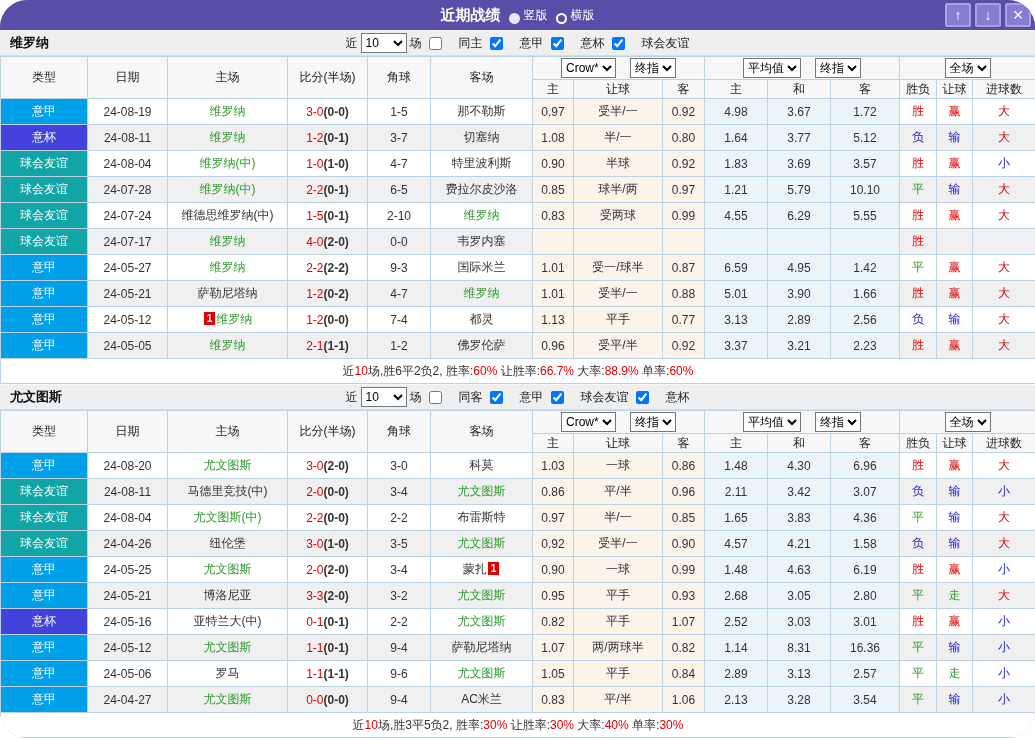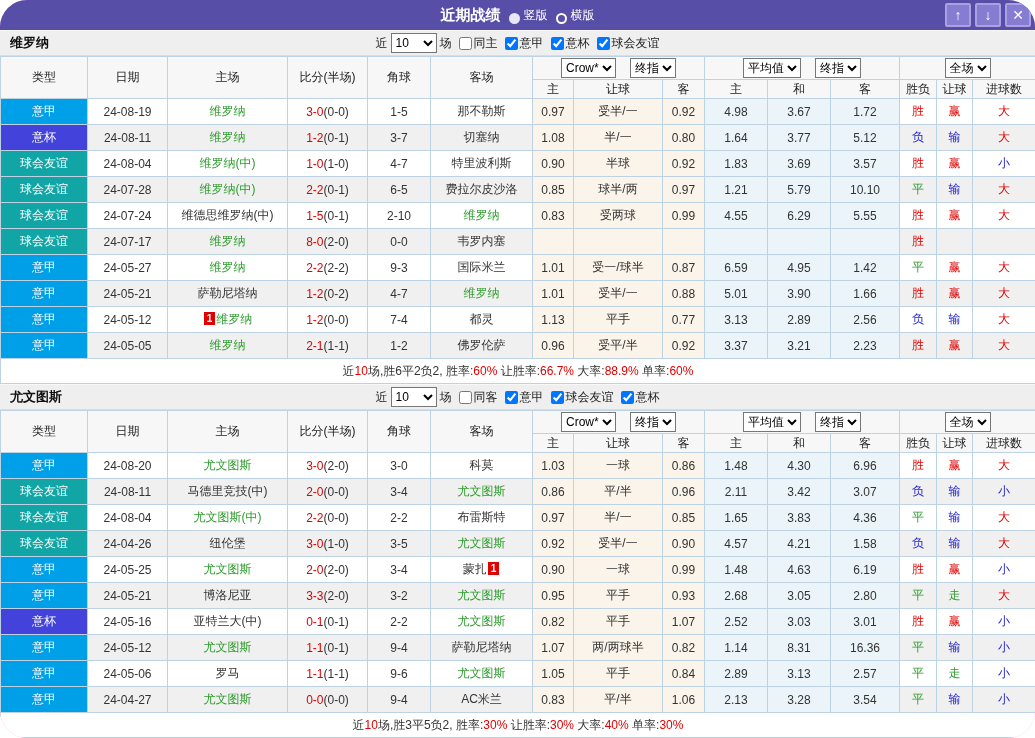--- a/index.html
+++ b/index.html
@@ -19,21 +19,21 @@
   .win-btn { width:26px; height:24px; background:#867CD1; border:2px solid #A9A1E0;
     color:#fff; font-size:14px; font-weight:bold; display:flex; align-items:center;
     justify-content:center; cursor:pointer; border-radius:2px; line-height:1; }
 
   
   .section-bar { height:26px; background:#EFEFEF; position:relative; display:flex;
     align-items:center; justify-content:center; font-size:12px; color:#222;
     border-top:1px solid #f8f8f8; border-bottom:1px solid #ddd; }
   .team-name { position:absolute; left:10px; font-weight:bold; font-size:13px; color:#111; }
   .controls { display:flex; align-items:center; gap:3px; }
-  .controls label { display:inline-flex; align-items:center; gap:1px; cursor:pointer; }
+  .controls label { display:inline-flex; align-items:center; gap:16px; cursor:pointer; }
   .controls input[type=checkbox] { margin:0 1px 0 4px; width:13px; height:13px; }
   select { font-size:12px; height:20px; background:#fff; border:1px solid #767676; }
   .count-select { width:46px; }
 
   
   table.results-table { border-collapse:collapse; table-layout:fixed; width:1035px;
     font-size:12px; color:#333; }
   .results-table th, .results-table td { border:1px solid var(--c-grid,#BDD3E4);
     text-align:center; padding:0 1px; overflow:hidden; white-space:nowrap; }
   thead th { background:#F7F7F7; font-weight:normal; color:#222; }
@@ -43,21 +43,21 @@
   tbody td { height:26px; background:#fff; }
   tbody tr.even td { background:#F0F0F0; }
   td.cream, tr.even td.cream { background:var(--c-handicap-bg,#FAF4EA); }
   td.lblue, tr.even td.lblue { background:var(--c-europe-bg,#EBF5F9);margin-left:32px; }
   td.type-a, tr.even td.type-a { background:var(--c-seriea,#00A0E9); color:#fff; }
   td.type-c, tr.even td.type-c { background:var(--c-coppa,#4343DB); color:#fff; }
   td.type-f, tr.even td.type-f { background:var(--c-friendly,#12A5A5); color:#fff; }
   .t-red   { color:var(--c-red,#E00000); }
   .t-blue  { color:var(--c-blue,#2222CC); }
   .t-green { color:var(--c-green,#2E9B2E); }
-  .ht { color:#333; }
+  .ht { color:#333;font-weight:bold; }
   .card-badge { display:inline-block; background:var(--c-red,#E00000); color:#fff;
     font-size:10px; font-weight:bold; line-height:13px; padding:0 3px; margin:0 1px;
     vertical-align:1px; }
   tr.summary td { height:25px; background:#fff; color:#333; }
 </style>
 </head>
 <body>
 
 <div class="widget">
   <div class="title-bar">
@@ -228,21 +228,21 @@
             <td class="lblue">6.29</td>
             <td class="lblue">5.55</td>
             <td class="t-red">胜</td>
             <td class="t-red">赢</td>
             <td class="t-red">大</td>
           </tr>
           <tr class="even">
             <td class="type-f">球会友谊</td>
             <td>24-07-17</td>
             <td><span class="t-green">维罗纳</span></td>
-            <td><span class="t-red">8-0</span><span class="ht">(2-0)</span></td>
+            <td><span class="t-red">4-0</span><span class="ht">(2-0)</span></td>
             <td>0-0</td>
             <td><span>韦罗内塞</span></td>
             <td class="cream"></td>
             <td class="cream"></td>
             <td class="cream"></td>
             <td class="lblue"></td>
             <td class="lblue"></td>
             <td class="lblue"></td>
             <td class="t-red">胜</td>
             <td></td>

